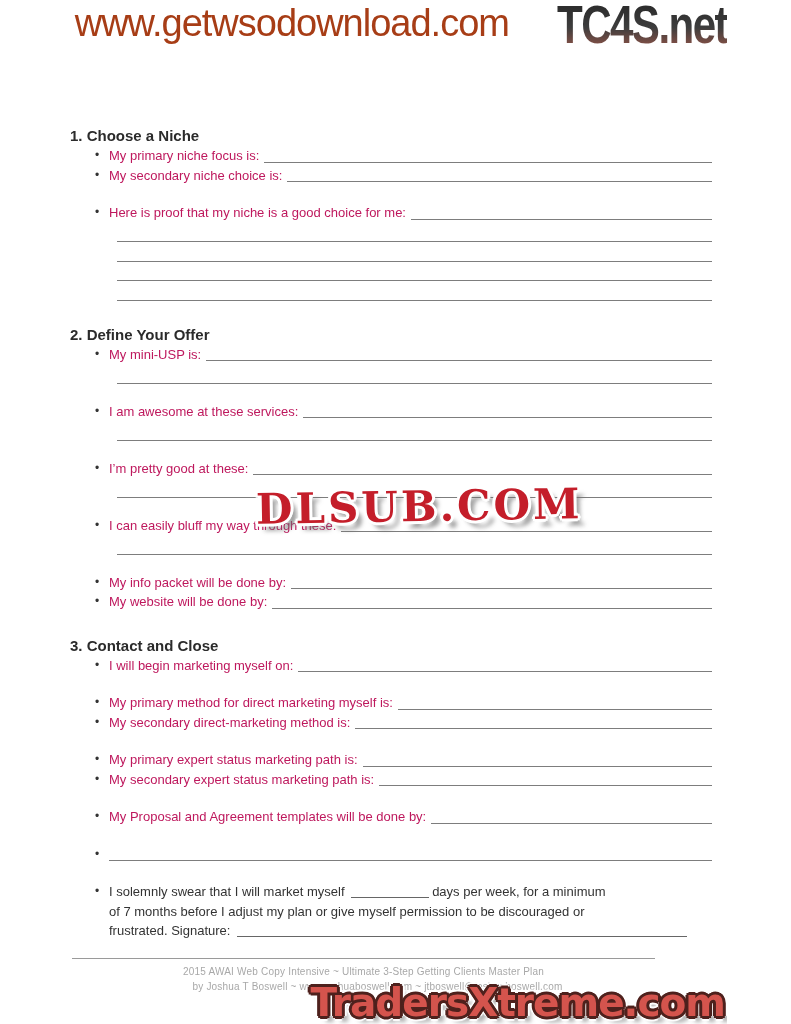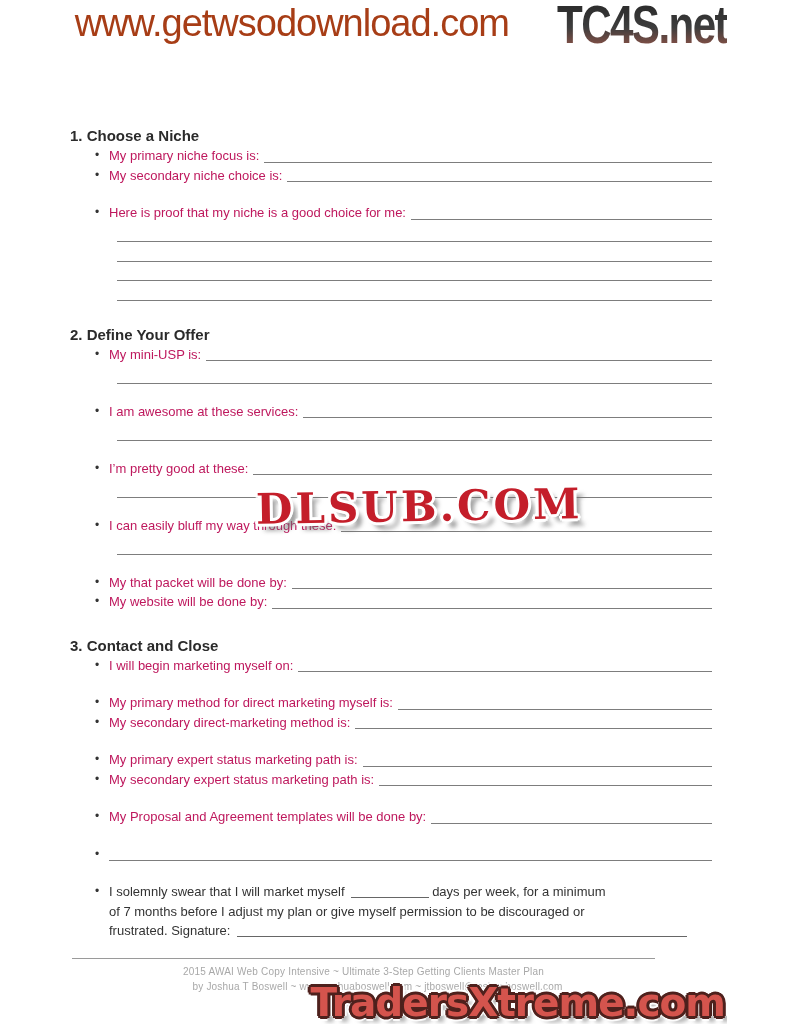--- a/index.html
+++ b/index.html
@@ -123,21 +123,21 @@
         </div>
         <div class="xline"></div>
         <div class="row gap">
           <span class="bullet">•</span>
           <span class="lbl">I can easily bluff my way through these:</span>
           <span class="blank"></span>
         </div>
         <div class="xline"></div>
         <div class="row gap">
           <span class="bullet">•</span>
-          <span class="lbl">My that packet will be done by:</span>
+          <span class="lbl">My info packet will be done by:</span>
           <span class="blank"></span>
         </div>
         <div class="row">
           <span class="bullet">•</span>
           <span class="lbl">My website will be done by:</span>
           <span class="blank"></span>
         </div>
       </div>
       <div class="sec">
         <div class="sec-heading">3. Contact and Close</div>

